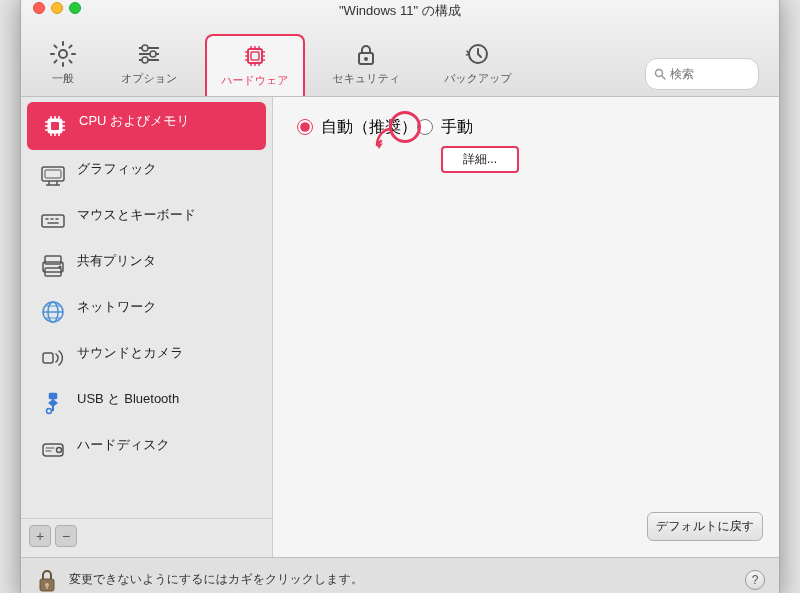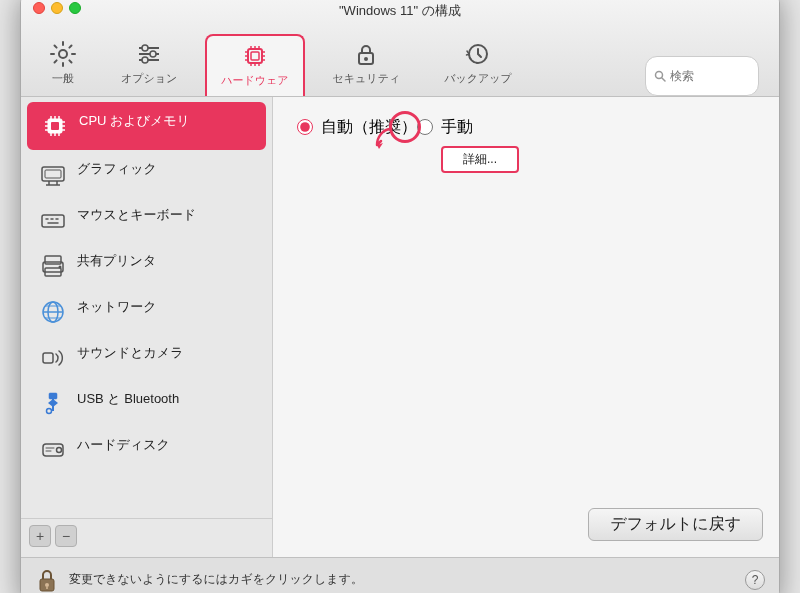--- a/index.html
+++ b/index.html
@@ -69,28 +69,29 @@
       background: #f5f5f5;
       color: #e8365d;
     }
     .toolbar-item .icon-svg {
       width: 28px;
       height: 28px;
     }
     .toolbar-search {
       margin-left: auto;
       margin-right: 8px;
+      margin-bottom: 6px;
       display: flex;
       align-items: center;
       background: #fff;
       border: 1px solid #ccc;
       border-radius: 12px;
       padding: 2px 8px;
       gap: 4px;
-      height: 40px;
+      height: 32px;
     }
     .toolbar-search input {
       border: none;
       outline: none;
       background: transparent;
       font-size: 12px;
       color: #999;
       width: 80px;
     }
     .content-area {
@@ -190,25 +191,25 @@
       font-size: 12px;
       background: #fff;
       cursor: pointer;
       color: #222;
       margin-top: 4px;
     }
     .default-btn {
       position: absolute;
       bottom: 16px;
       right: 16px;
-      padding: 5px 21px;
+      padding: 5px 8px;
       background: linear-gradient(to bottom, #f5f5f5, #e0e0e0);
       border: 1px solid #b0b0b0;
       border-radius: 6px;
-      font-size: 16px;
+      font-size: 12px;
       cursor: pointer;
       color: #222;
     }
     .bottom-bar {
       background: #e0e0e0;
       border-top: 1px solid #c0c0c0;
       padding: 8px 14px;
       display: flex;
       align-items: center;
       gap: 10px;

